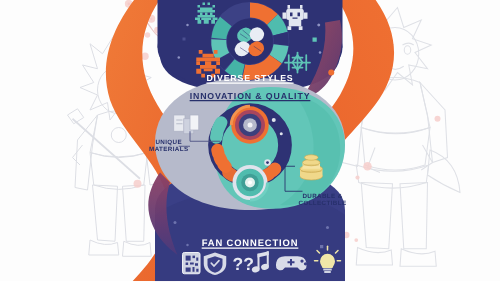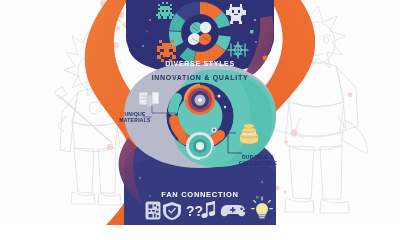--- a/index.html
+++ b/index.html
@@ -1,20 +1,20 @@
 <!DOCTYPE html>
 <html><head>
 <meta charset="utf-8">
 <style>
   html,body{margin:0;padding:0;background:#ffffff;}
   body{width:400px;height:225px;overflow:hidden;font-family:"Liberation Sans",sans-serif;}
   #stage{position:relative;width:400px;height:225px;background:#fdfdfd;overflow:hidden;}
   .layer{position:absolute;inset:0;}
   svg{display:block;}
-  .lbl{position:absolute;color:#2b2f6b;font-weight:700;letter-spacing:.7px;white-space:nowrap;}
+  .lbl{position:absolute;color:#2b2f6b;font-weight:700;letter-spacing:.7px;white-space:nowrap;text-decoration:underline;}
   .lbl-top{font-size:7px;}
   .lbl-mid{font-size:7px;}
   .lbl-bot{font-size:7.5px;}
   .lbl-white{color:#ffffff;}
   .lbl-navy{color:#27306b;}
   .callout{position:absolute;font-size:5px;font-weight:700;line-height:1.15;letter-spacing:.3px;
            color:#27306b;text-align:center;}
   .callout-r{color:#27306b;}
 </style>
 </head>

